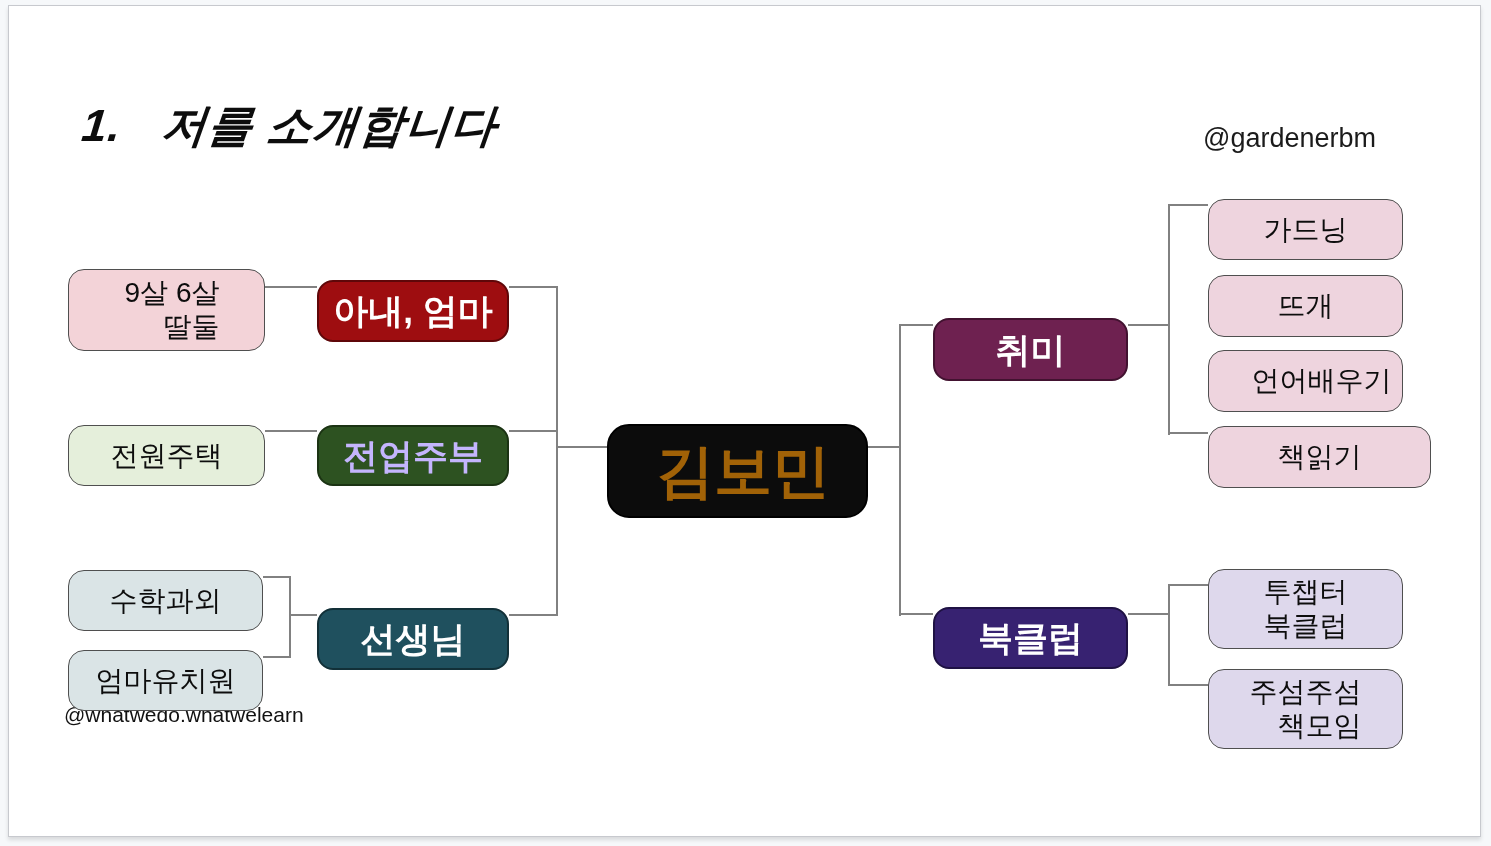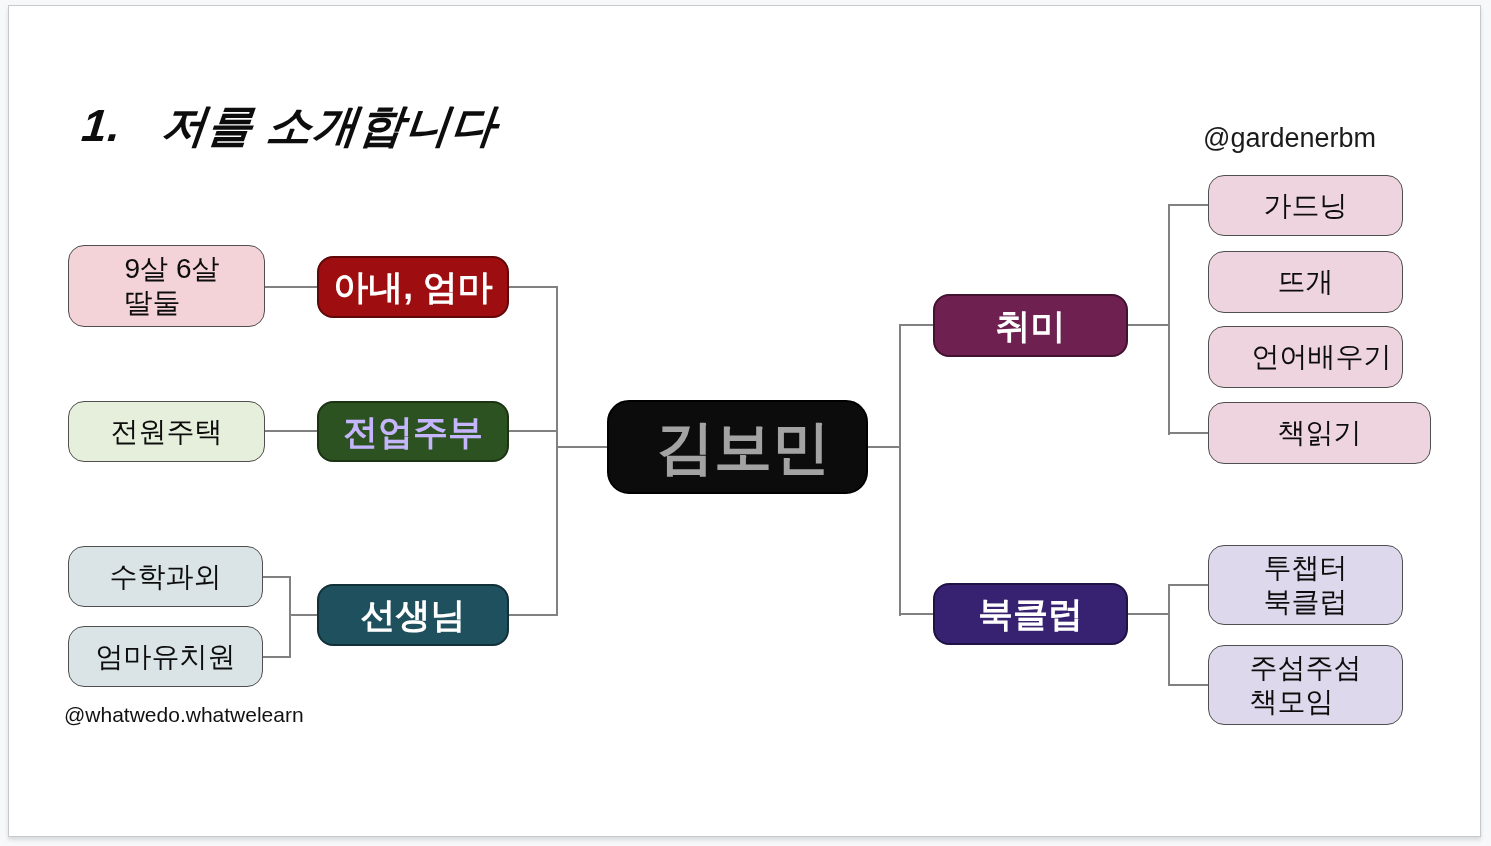--- a/index.html
+++ b/index.html
@@ -28,23 +28,23 @@
   .handle-bl{
     position:absolute;left:64px;top:703px;
     font-size:21px;color:#111111;
   }
   .footer{
     position:absolute;left:33px;top:772px;
     font-size:21px;line-height:27px;color:#3c4045;
   }
   .box{
     position:absolute;box-sizing:border-box;
-    display:flex;align-items:center;justify-content:center;text-align:left;
+    display:flex;align-items:center;justify-content:center;text-align:right;
     border-radius:16px;white-space:pre-line;
-    font-size:28px;color:#0d0d0d;line-height:1.2;
+    font-size:28px;color:#0d0d0d;line-height:1.2;margin-top:24px;
   }
   .light{border:1.5px solid #4f4f4f;}
   .dark{border:2px solid rgba(0,0,0,0.35);font-weight:bold;font-size:35px;}
   .center-node{border-radius:22px;font-weight:bold;font-size:58px;border:2px solid #000;}
   
   .p-daughters{left:68px;top:245px;width:197px;height:82px;}
   .p-wife{left:317px;top:256px;width:192px;height:62px;}
   .p-house{left:68px;top:401px;width:197px;height:61px;}
   .p-housewife{left:317px;top:401px;width:192px;height:61px;}
   .p-math{left:68px;top:546px;width:195px;height:61px;}
@@ -105,21 +105,21 @@
   <div class="box light p-daughters" style="background: rgb(243, 211, 216); padding-left: 11px;">9살 6살
 딸둘</div>
   <div class="box light p-house" style="background: rgb(229, 239, 219);">전원주택</div>
   <div class="box light p-math" style="background: rgb(218, 228, 230);">수학과외</div>
   <div class="box light p-kinder" style="background: rgb(218, 228, 230);">엄마유치원</div>
 
   <div class="box dark p-wife" style="background: rgb(158, 13, 16); border-color: rgb(95, 7, 9); color: rgb(255, 255, 255);">아내, 엄마</div>
   <div class="box dark p-housewife" style="background: rgb(45, 82, 33); border-color: rgb(27, 51, 19); color: #c4b5fd;">전업주부</div>
   <div class="box dark p-teacher" style="background: rgb(31, 80, 94); border-color: rgb(18, 48, 56); color: rgb(255, 255, 255);">선생님</div>
 
-  <div class="box center-node p-center" style="background: rgb(12, 12, 12); color: #a3a3a3; padding-left: 11px;">김보민</div>
+  <div class="box center-node p-center" style="background: rgb(12, 12, 12); color: #a16207; padding-left: 11px;">김보민</div>
 
   <div class="box dark p-hobby" style="background: rgb(110, 33, 80); border-color: rgb(66, 18, 48); color: rgb(255, 255, 255);">취미</div>
   <div class="box dark p-bookclub" style="background: rgb(55, 34, 113); border-color: rgb(31, 18, 68); color: rgb(255, 255, 255);">북클럽</div>
 
   <div class="box light p-gardening" style="background: rgb(238, 212, 222);">가드닝</div>
   <div class="box light p-knitting" style="background: rgb(238, 212, 222);">뜨개</div>
   <div class="box light p-language" style="background: rgb(238, 212, 222); padding-left: 32px;">언어배우기</div>
   <div class="box light p-reading" style="background: rgb(238, 212, 222);">책읽기</div>
 
   <div class="box light p-twochapter" style="background: rgb(222, 216, 236);">투챕터

